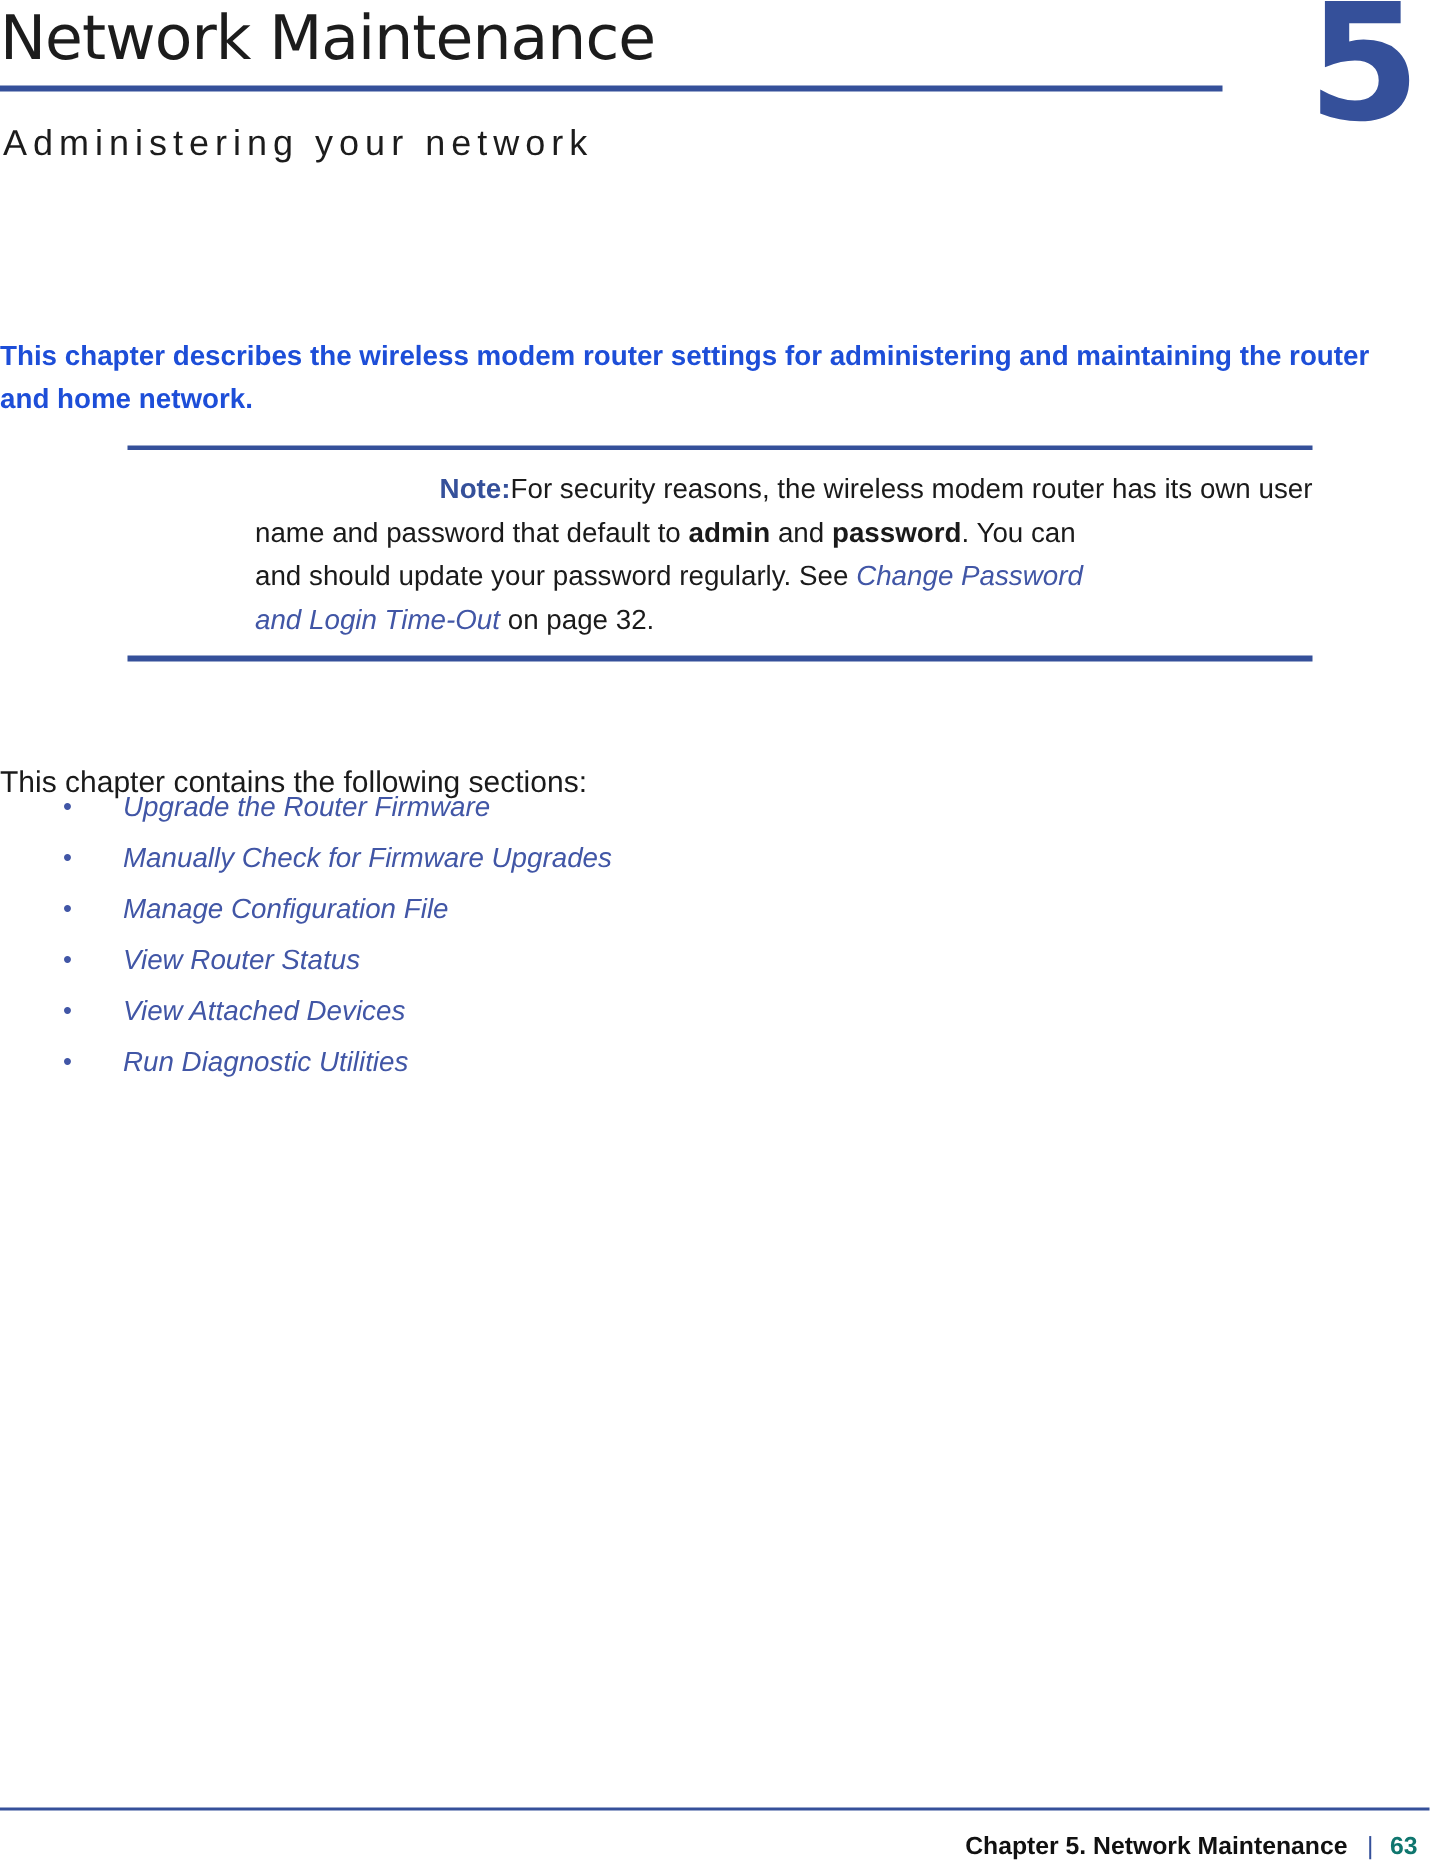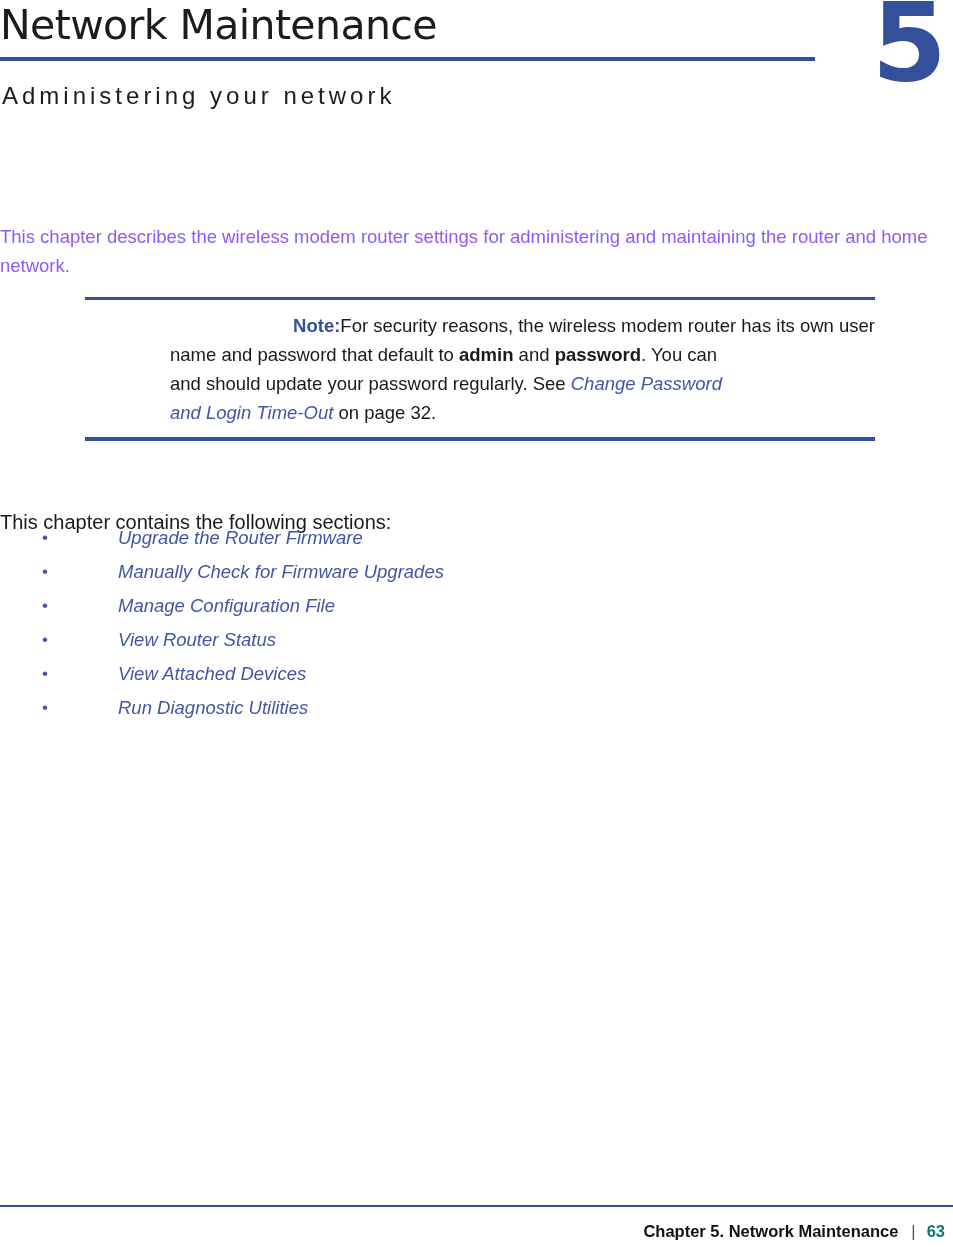--- a/index.html
+++ b/index.html
@@ -77,21 +77,22 @@
   }
 
   
   .intro-paragraph {
     position: absolute;
     left: 0;
     top: 203px;
     width: 950px;
     font-size: 18.5px;
     line-height: 29px;
-    color: #8b5cf6;
+    color: #1d4ed8;
+    font-weight: bold;
   }
 
   
   .note-block {
     position: absolute;
     left: 85px;
     top: 297px;
     width: 790px;
   }
   .note-rule-top {
@@ -163,21 +164,20 @@
   }
   .section-link {
     position: absolute;
     left: 82px;
     top: 0;
     color: #4156a6;
     font-style: italic;
     font-size: 18.5px;
     line-height: 34px;
     white-space: nowrap;
-    margin-left: 36px;
   }
 
   
   .footer-rule {
     position: absolute;
     left: 0;
     top: 1205px;
     width: 953px;
     height: 2px;
     background: #35509a;

